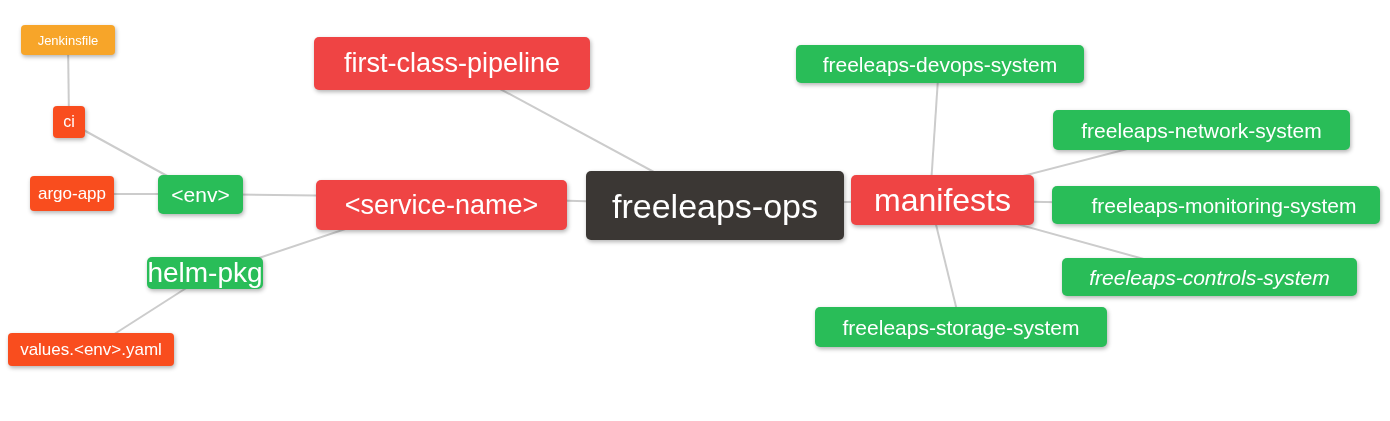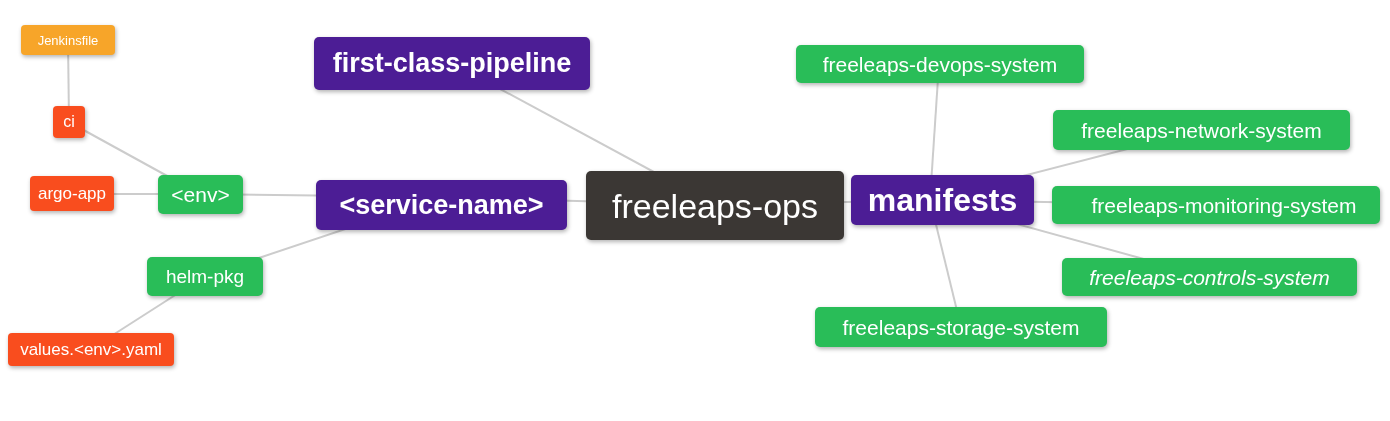--- a/index.html
+++ b/index.html
@@ -34,30 +34,30 @@
     justify-content: center;
     color: #ffffff;
     white-space: nowrap;
     border-radius: 5px;
     box-shadow: 1px 2px 4px rgba(0,0,0,0.3);
     box-sizing: border-box;
     cursor: default;
     line-height: 1;
   }
   .tier-root  { background: #3b3734; }
-  .tier-blue  { background: #4c1d95; font-weight: bold; }
+  .tier-blue  { background: #ef4444; }
   .tier-green { background: #29bd58; }
   .tier-red   { background: #f94d1e; }
   .tier-amber { background: #f7a529; border-radius: 4px; }
 
   #n-jenkinsfile { left: 21px;   top: 25px;  width: 94px;  height: 30px; font-size: 13px; }
   #n-ci          { left: 53px;   top: 106px; width: 32px;  height: 32px; font-size: 16px; border-radius: 4px; }
   #n-argo-app    { left: 30px;   top: 176px; width: 84px;  height: 35px; font-size: 17px; border-radius: 4px; }
   #n-env         { left: 158px;  top: 175px; width: 85px;  height: 39px; font-size: 21px; }
-  #n-helm-pkg    { left: 147px;  top: 257px; width: 116px; height: 39px; font-size: 19px; }
+  #n-helm-pkg    { left: 147px;  top: 257px; width: 116px; height: 32px; font-size: 28px; }
   #n-values      { left: 8px;    top: 333px; width: 166px; height: 33px; font-size: 17px; border-radius: 4px; }
   #n-fcp         { left: 314px;  top: 37px;  width: 276px; height: 53px; font-size: 27px; }
   #n-service     { left: 316px;  top: 172px; width: 251px; height: 50px; font-size: 27px; margin-top: 8px; }
   #n-root        { left: 586px;  top: 171px; width: 258px; height: 69px; font-size: 34px; }
   #n-manifests   { left: 851px;  top: 175px; width: 183px; height: 50px; font-size: 32px; }
   #n-devops      { left: 796px;  top: 29px;  width: 288px; height: 38px; font-size: 21px; margin-top: 16px; }
   #n-network     { left: 1053px; top: 110px; width: 297px; height: 40px; font-size: 21px; }
   #n-monitoring  { left: 1052px; top: 186px; width: 328px; height: 38px; font-size: 21px; padding-left: 16px; }
   #n-controls    { left: 1062px; top: 258px; width: 295px; height: 38px; font-size: 21px; font-style: italic; }
   #n-storage     { left: 815px;  top: 307px; width: 292px; height: 40px; font-size: 21px; }

